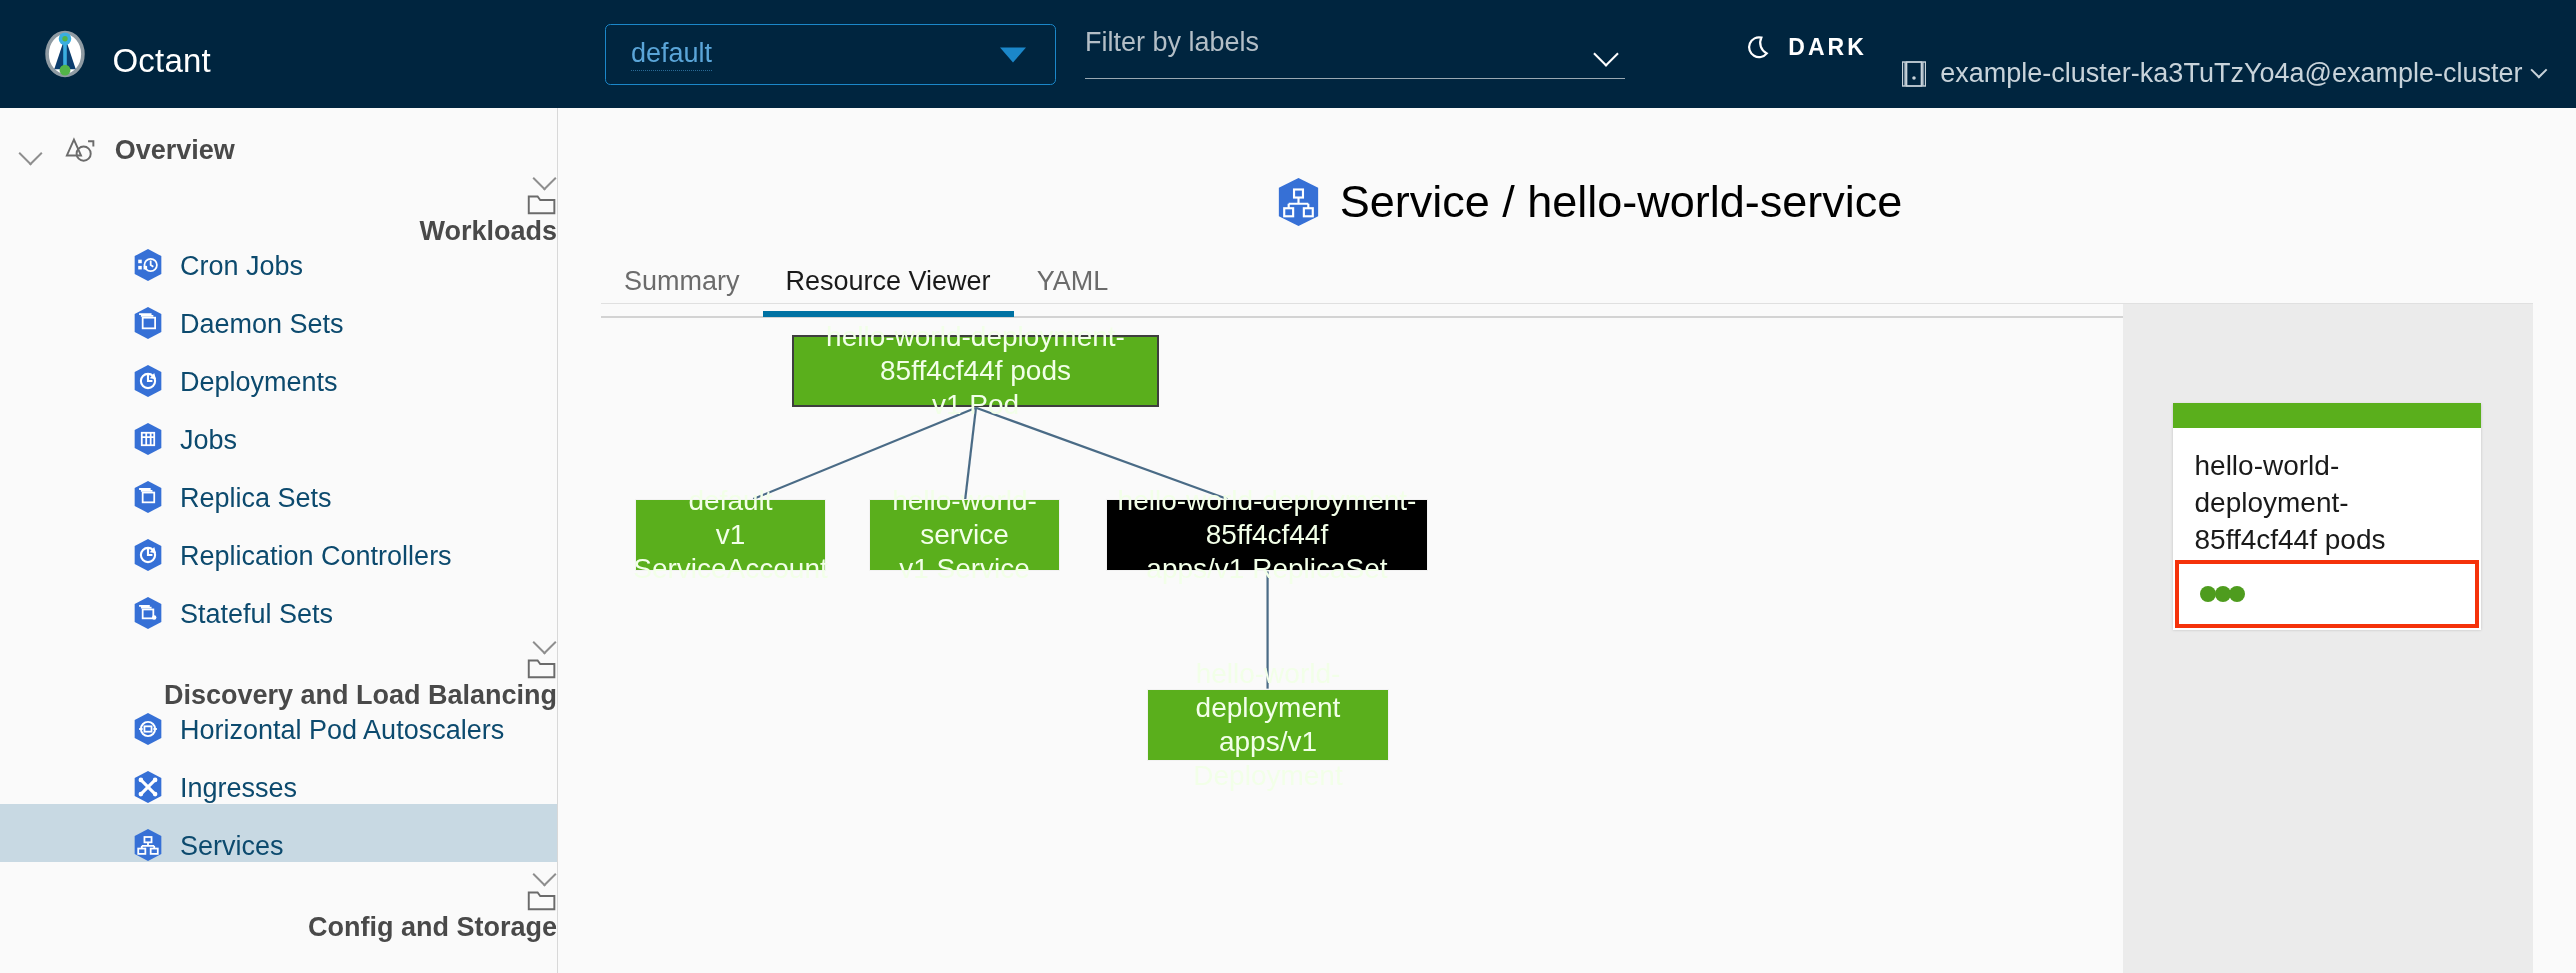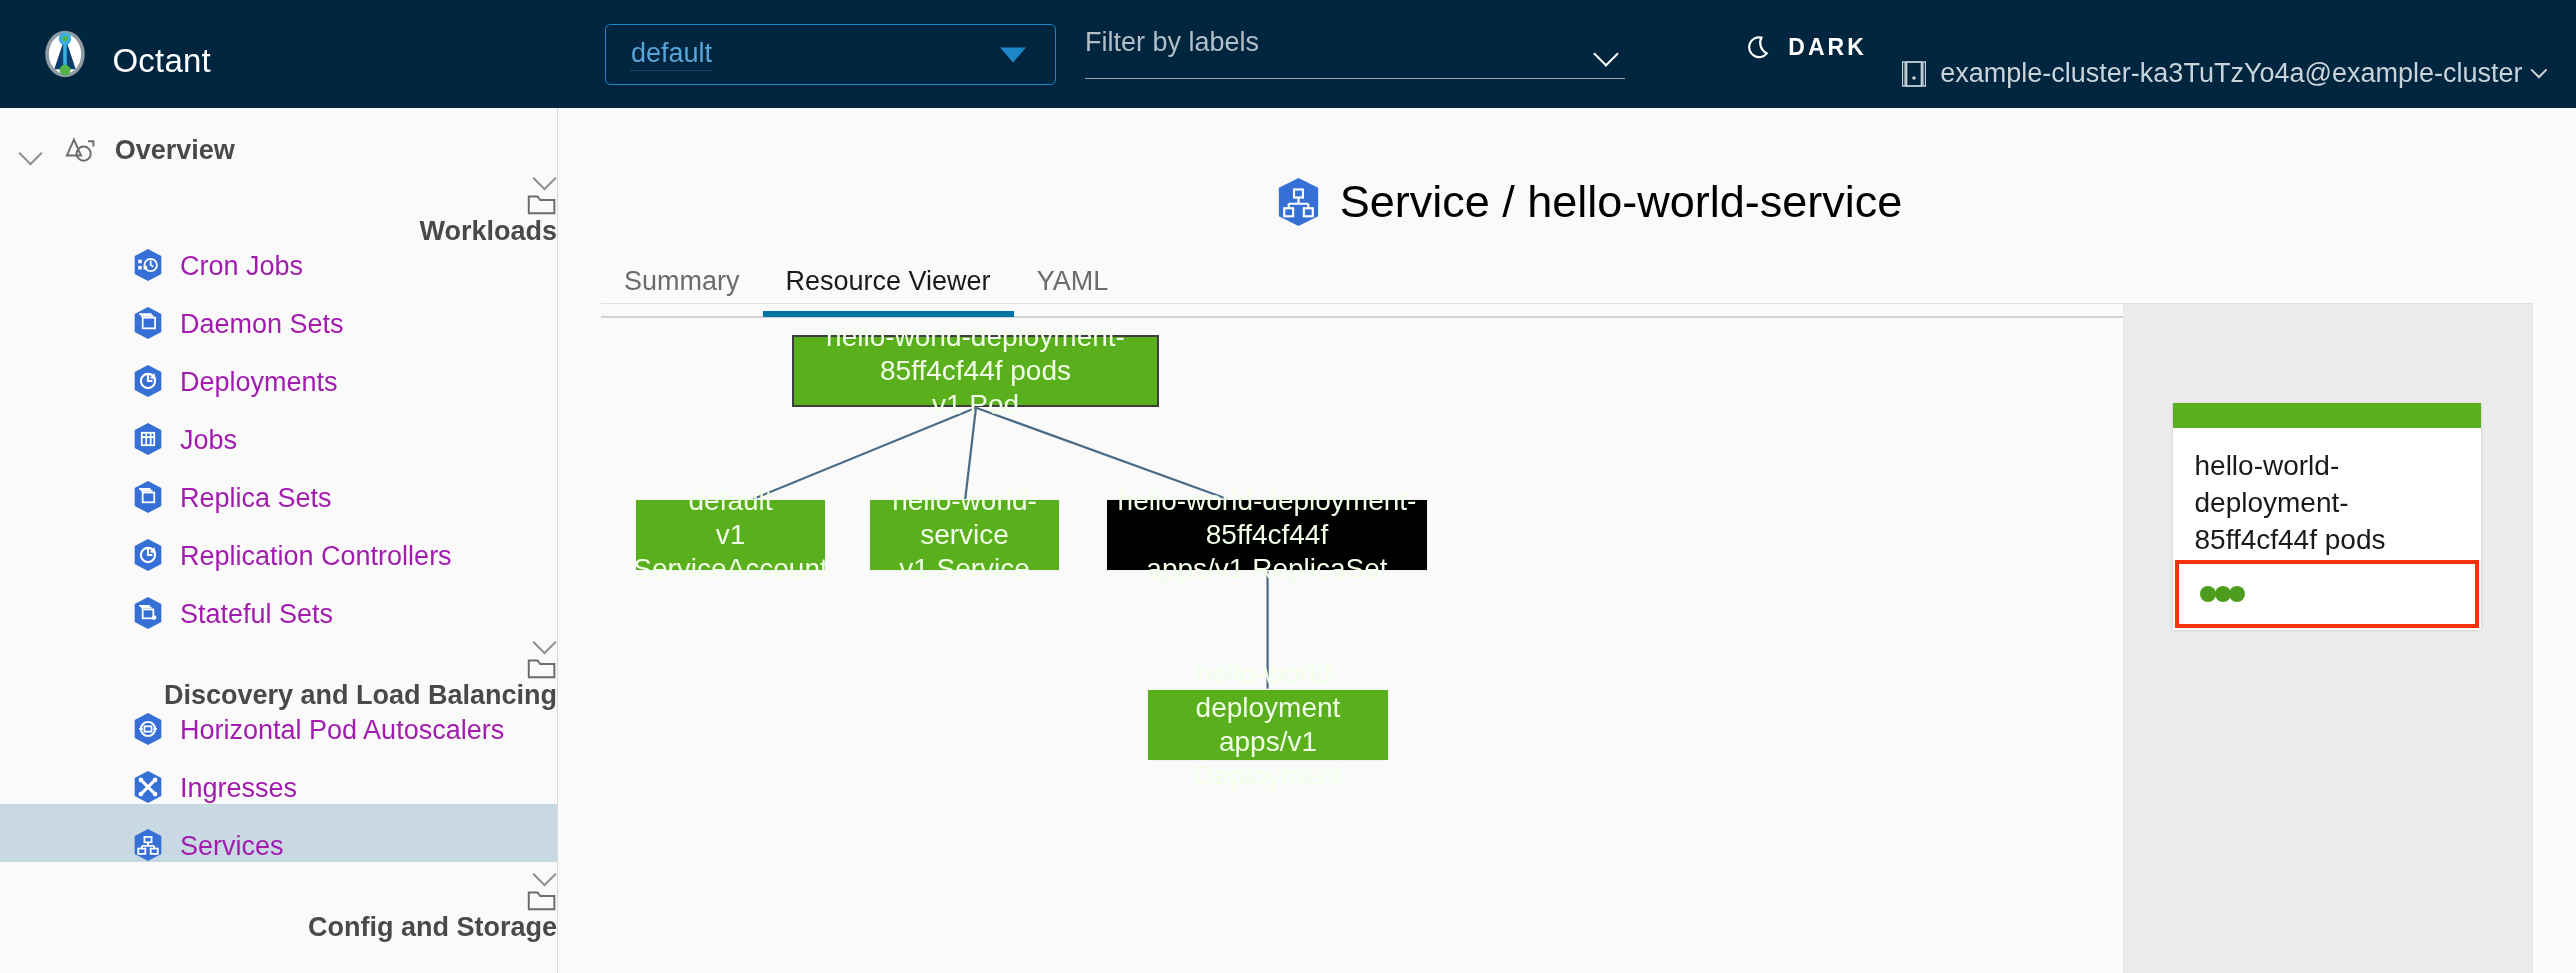--- a/index.html
+++ b/index.html
@@ -110,21 +110,21 @@
     border-right: 2.7px solid #8e8e8e; border-bottom: 2.7px solid #8e8e8e;
     transform: rotate(45deg);
   }
   .nav-folder { width: 30px; height: 25px; position: relative; flex: none; }
   .nav-folder svg { display:block; }
   .k8s-ico { width: 32px; height: 34px; flex: none; }
   .nav-label {
     font-size: 27px; color: #4d4d4d; margin-left: 16px; white-space: nowrap;
   }
   .nav-label.bold { font-weight: 700; color: #494949; }
-  .nav-label.plain { color: #a21caf; }
+  .nav-label.plain { color: #0c4a6e; }
 
   .lvl0 { padding-left: 18px; }
   .lvl1 { padding-left: 64px; flex-direction: column; }
   .lvl2 { padding-left: 132px; }
 
   .overview-ico { width: 36px; height: 30px; flex:none; }
 
   
   .main {
     position: absolute; top: 108px; left: 560px;

